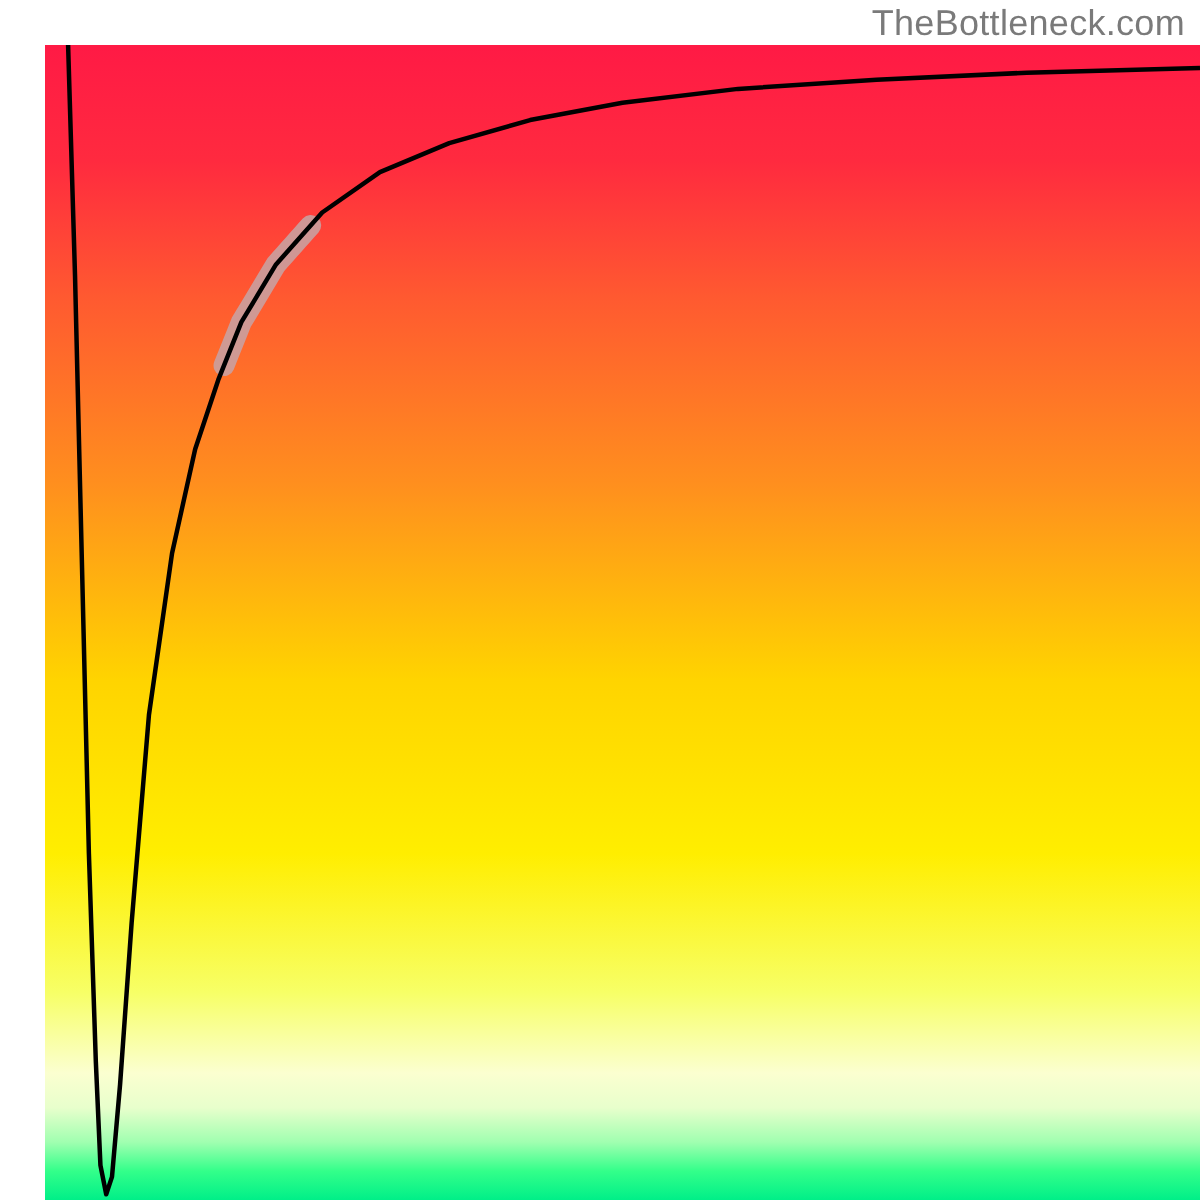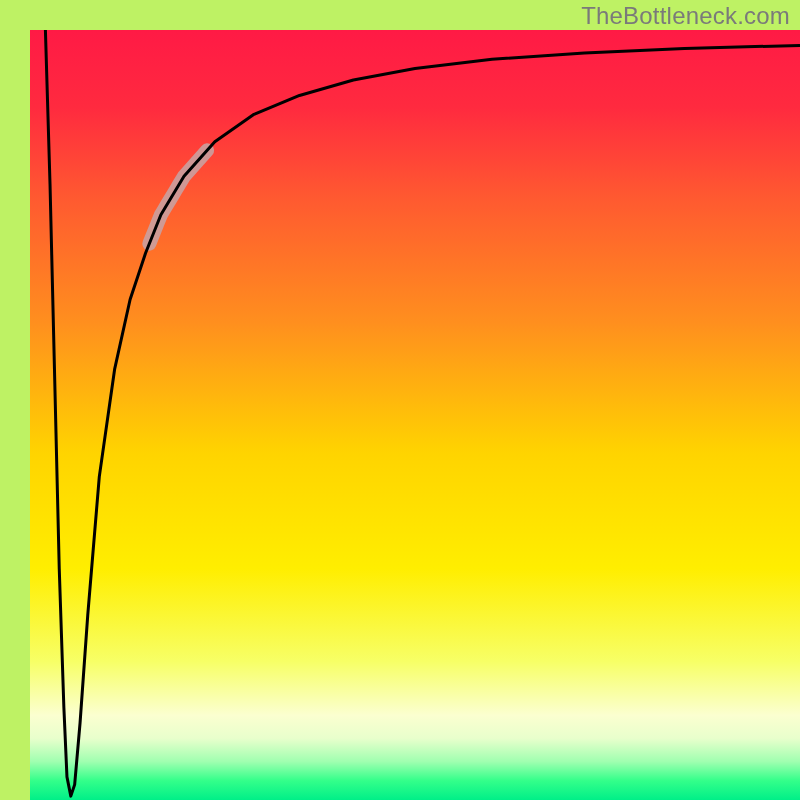--- a/index.html
+++ b/index.html
@@ -7,21 +7,21 @@
     padding: 0;
     width: 800px;
     height: 800px;
     background: #000;
     font-family: Arial, Helvetica, sans-serif;
     overflow: hidden;
   }
   .outer {
     width: 800px;
     height: 800px;
-    background: #bef264;
+    background: #ffffff;
     position: relative;
   }
   .watermark {
     position: absolute;
     top: 2px;
     right: 10px;
     color: #7a7a7a;
     font-size: 24px;
     font-weight: 400;
     letter-spacing: 0.2px;

